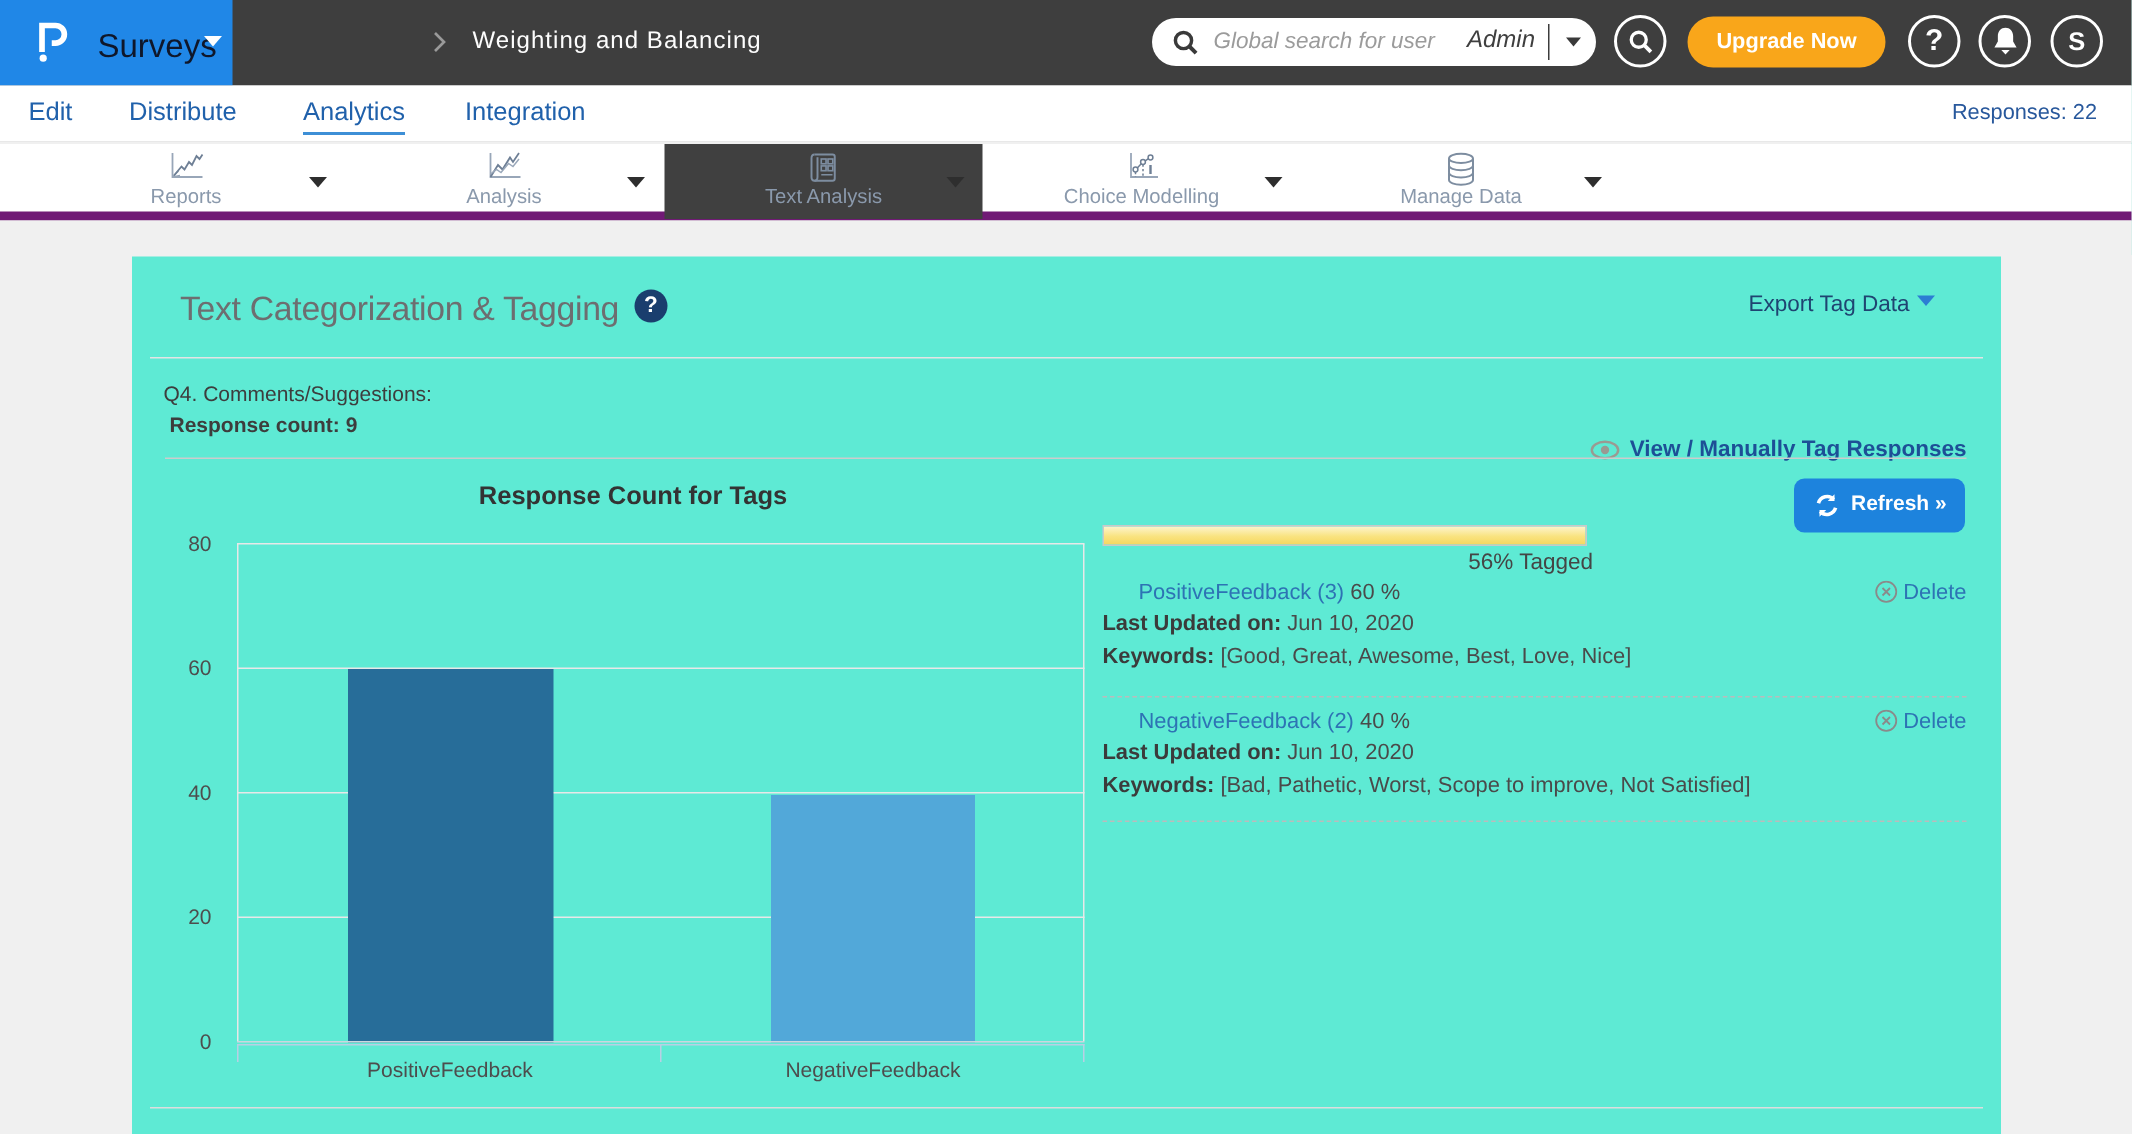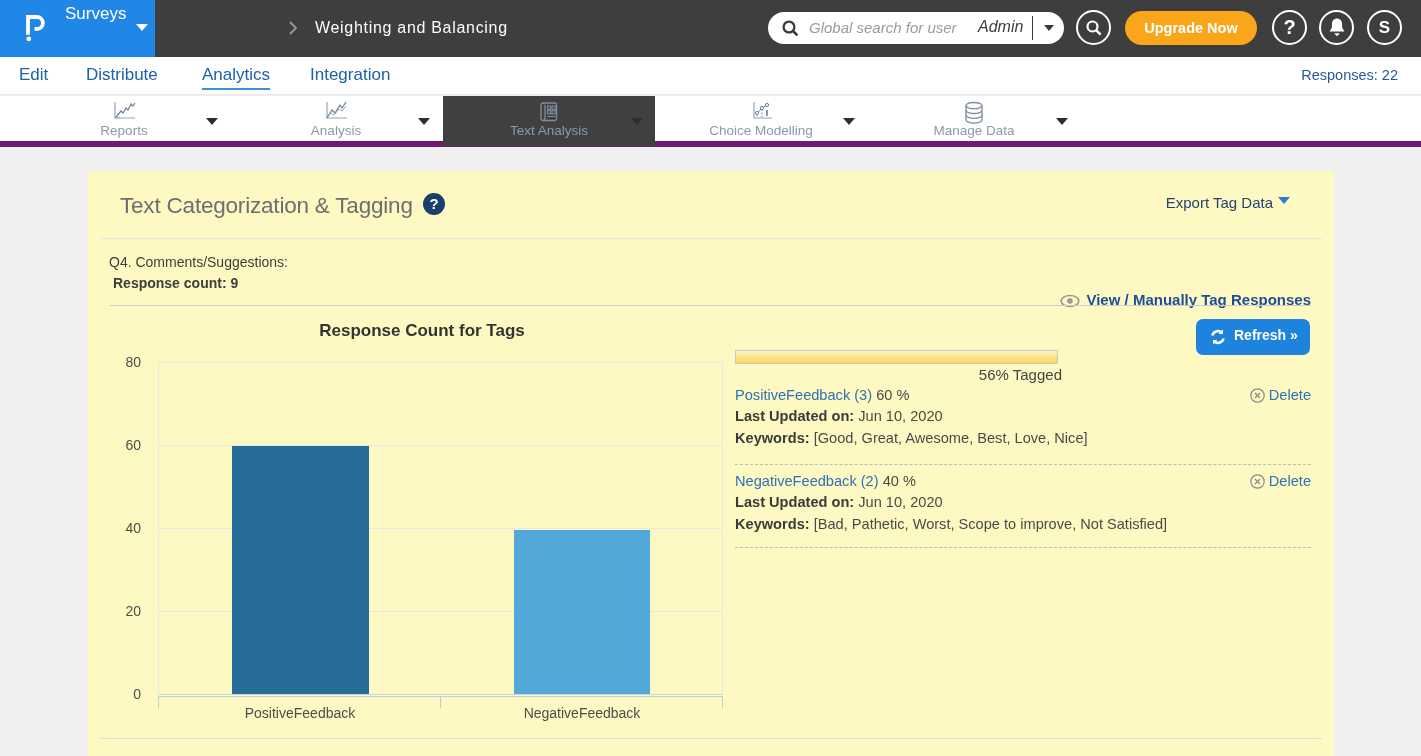--- a/index.html
+++ b/index.html
@@ -2,21 +2,21 @@
 <html><head>
 <meta charset="utf-8">
 <style>
 * { margin:0; padding:0; box-sizing:border-box; }
 html,body { width:1421px; height:756px; overflow:hidden; font-family:"Liberation Sans",sans-serif; background:#f0f0f0; }
 .abs { position:absolute; }
 
 
 .header { position:absolute; left:0; top:0; width:1421px; height:57px; background:#3e3e3e; }
 .logoarea { position:absolute; left:0; top:0; width:155px; height:57px; background:#2087e7; }
-.surveys { position:absolute; left:65px; top:4px; color:#ffffff; font-size:17px; }
+.surveys { position:absolute; left:65px; top:18px; color:#0f172a; font-size:22px; }
 .caret { width:0; height:0; border-left:6px solid transparent; border-right:6px solid transparent; border-top:7px solid #fff; }
 .crumb1 { position:absolute; left:191px; top:19px; color:#71a7d4; font-size:16px;margin-top:48px; }
 .crumb2 { position:absolute; left:315px; top:19px; color:#fdfdfd; font-size:16px; letter-spacing:0.7px; }
 .searchpill { position:absolute; left:768px; top:12px; width:296px; height:32px; background:#fff; border-radius:16px;font-style:italic; }
 .ph { position:absolute; left:41px; top:7px; color:#9b9b9b; font-size:15px; }
 .admin { position:absolute; left:210px; top:6px; color:#3f3f3f; font-size:16px; }
 .vsep { position:absolute; left:264px; top:4px; width:1px; height:24px; background:#3c3c3c; }
 .circbtn { position:absolute; width:35px; height:35px; border:2px solid #fff; border-radius:50%; top:10px; }
 .upgrade { position:absolute; left:1125px; top:11px; width:132px; height:34px; background:#f9a61a; border-radius:17px; color:#fff; font-size:14.5px; font-weight:bold; text-align:center; line-height:34px; }
 
@@ -28,39 +28,39 @@
 
 .tabs { position:absolute; left:0; top:96px; width:1421px; height:51px; background:#fff; border-bottom:6px solid #701a75; }
 .tab { position:absolute; top:0; width:212px; height:50px; }
 .tab.active { background:#404040; }
 .tablabel { position:absolute; top:27px; width:100%; text-align:center; color:#8a99ac; font-size:13.5px; }
 .tabicon { position:absolute; top:5px; left:50%; transform:translateX(-50%); }
 .tabcaret { position:absolute; top:22px; width:0; height:0; border-left:6px solid transparent; border-right:6px solid transparent; border-top:7px solid #2e2e2e; }
 
 
 .page { position:absolute; left:0; top:147px; width:1421px; height:609px; background:#f0f0f0; }
-.card { position:absolute; left:88px; top:24px; width:1246px; height:585px; background:#fef9c3; }
+.card { position:absolute; left:88px; top:24px; width:1246px; height:585px; background:#5eead4; }
 .title { position:absolute; left:32px; top:22px; color:#6d6e70; font-size:22.5px; letter-spacing:-0.2px; }
 .helpbadge { position:absolute; left:335px; top:22px; width:22px; height:22px; background:#1a3e6e; border-radius:50%; color:#fff; font-size:15px; font-weight:bold; text-align:center; line-height:22px; }
 .export { position:absolute; right:61px; top:23px; color:#1f4471; font-size:15px; }
 .exportcaret { position:absolute; right:44px; top:26px; width:0; height:0; border-left:6px solid transparent; border-right:6px solid transparent; border-top:7px solid #2c7dd3; }
 .div1 { position:absolute; left:12px; top:67px; width:1222px; height:0; border-top:1px solid #e4e4e4; }
 .q4 { position:absolute; left:21px; top:83px; color:#3d3d3d; font-size:14px; font-weight:normal; }
 .rc { position:absolute; left:25px; top:104px; color:#3d3d3d; font-size:14px; font-weight:bold; }
 .viewlink { position:absolute; right:23px; top:120px; color:#1d4f96; font-size:15px; font-weight:bold; }
 .div2 { position:absolute; left:22px; top:134px; width:1201px; height:0; border-top:1px solid #cccccc; }
 
 
 .btn { position:absolute; background:#1d83dd; border-radius:7px; color:#fff; font-size:14px; font-weight:bold; }
 .addbtn { left:647px; top:141px; width:136px; height:36px; }
 .refbtn { left:1108px; top:148px; width:114px; height:36px; }
 .progress { position:absolute; left:647px; top:179px; width:323px; height:14px; border:1px solid #c9c9c9; background:linear-gradient(180deg,#fdf4cd 0%,#f9e380 55%,#f6d75f 100%); }
 .tagged { position:absolute; right:272px; top:195px; color:#454545; font-size:15px; }
 .tagrow { position:absolute; left:647px; font-size:14.6px; color:#4a4a4a; }
-.tagrow a { color:#2d73b4; text-decoration:none; }
+.tagrow a { color:#2d73b4; text-decoration:none;margin-left:24px; }
 .b { font-weight:bold; color:#3b3b3b; }
 .delrow { position:absolute; right:23px; font-size:14.6px; color:#2d73b4; }
 .dashed { position:absolute; left:647px; width:576px; border-top:1px dashed #bbb; }
 .divbottom { position:absolute; left:12px; top:567px; width:1222px; border-top:1px solid #dddddd; }
 </style>
 </head>
 <body>
 <div class="header">
   <div class="logoarea">
     <svg class="abs" style="left:24px;top:13px" width="26" height="33" viewBox="0 0 26 33">

